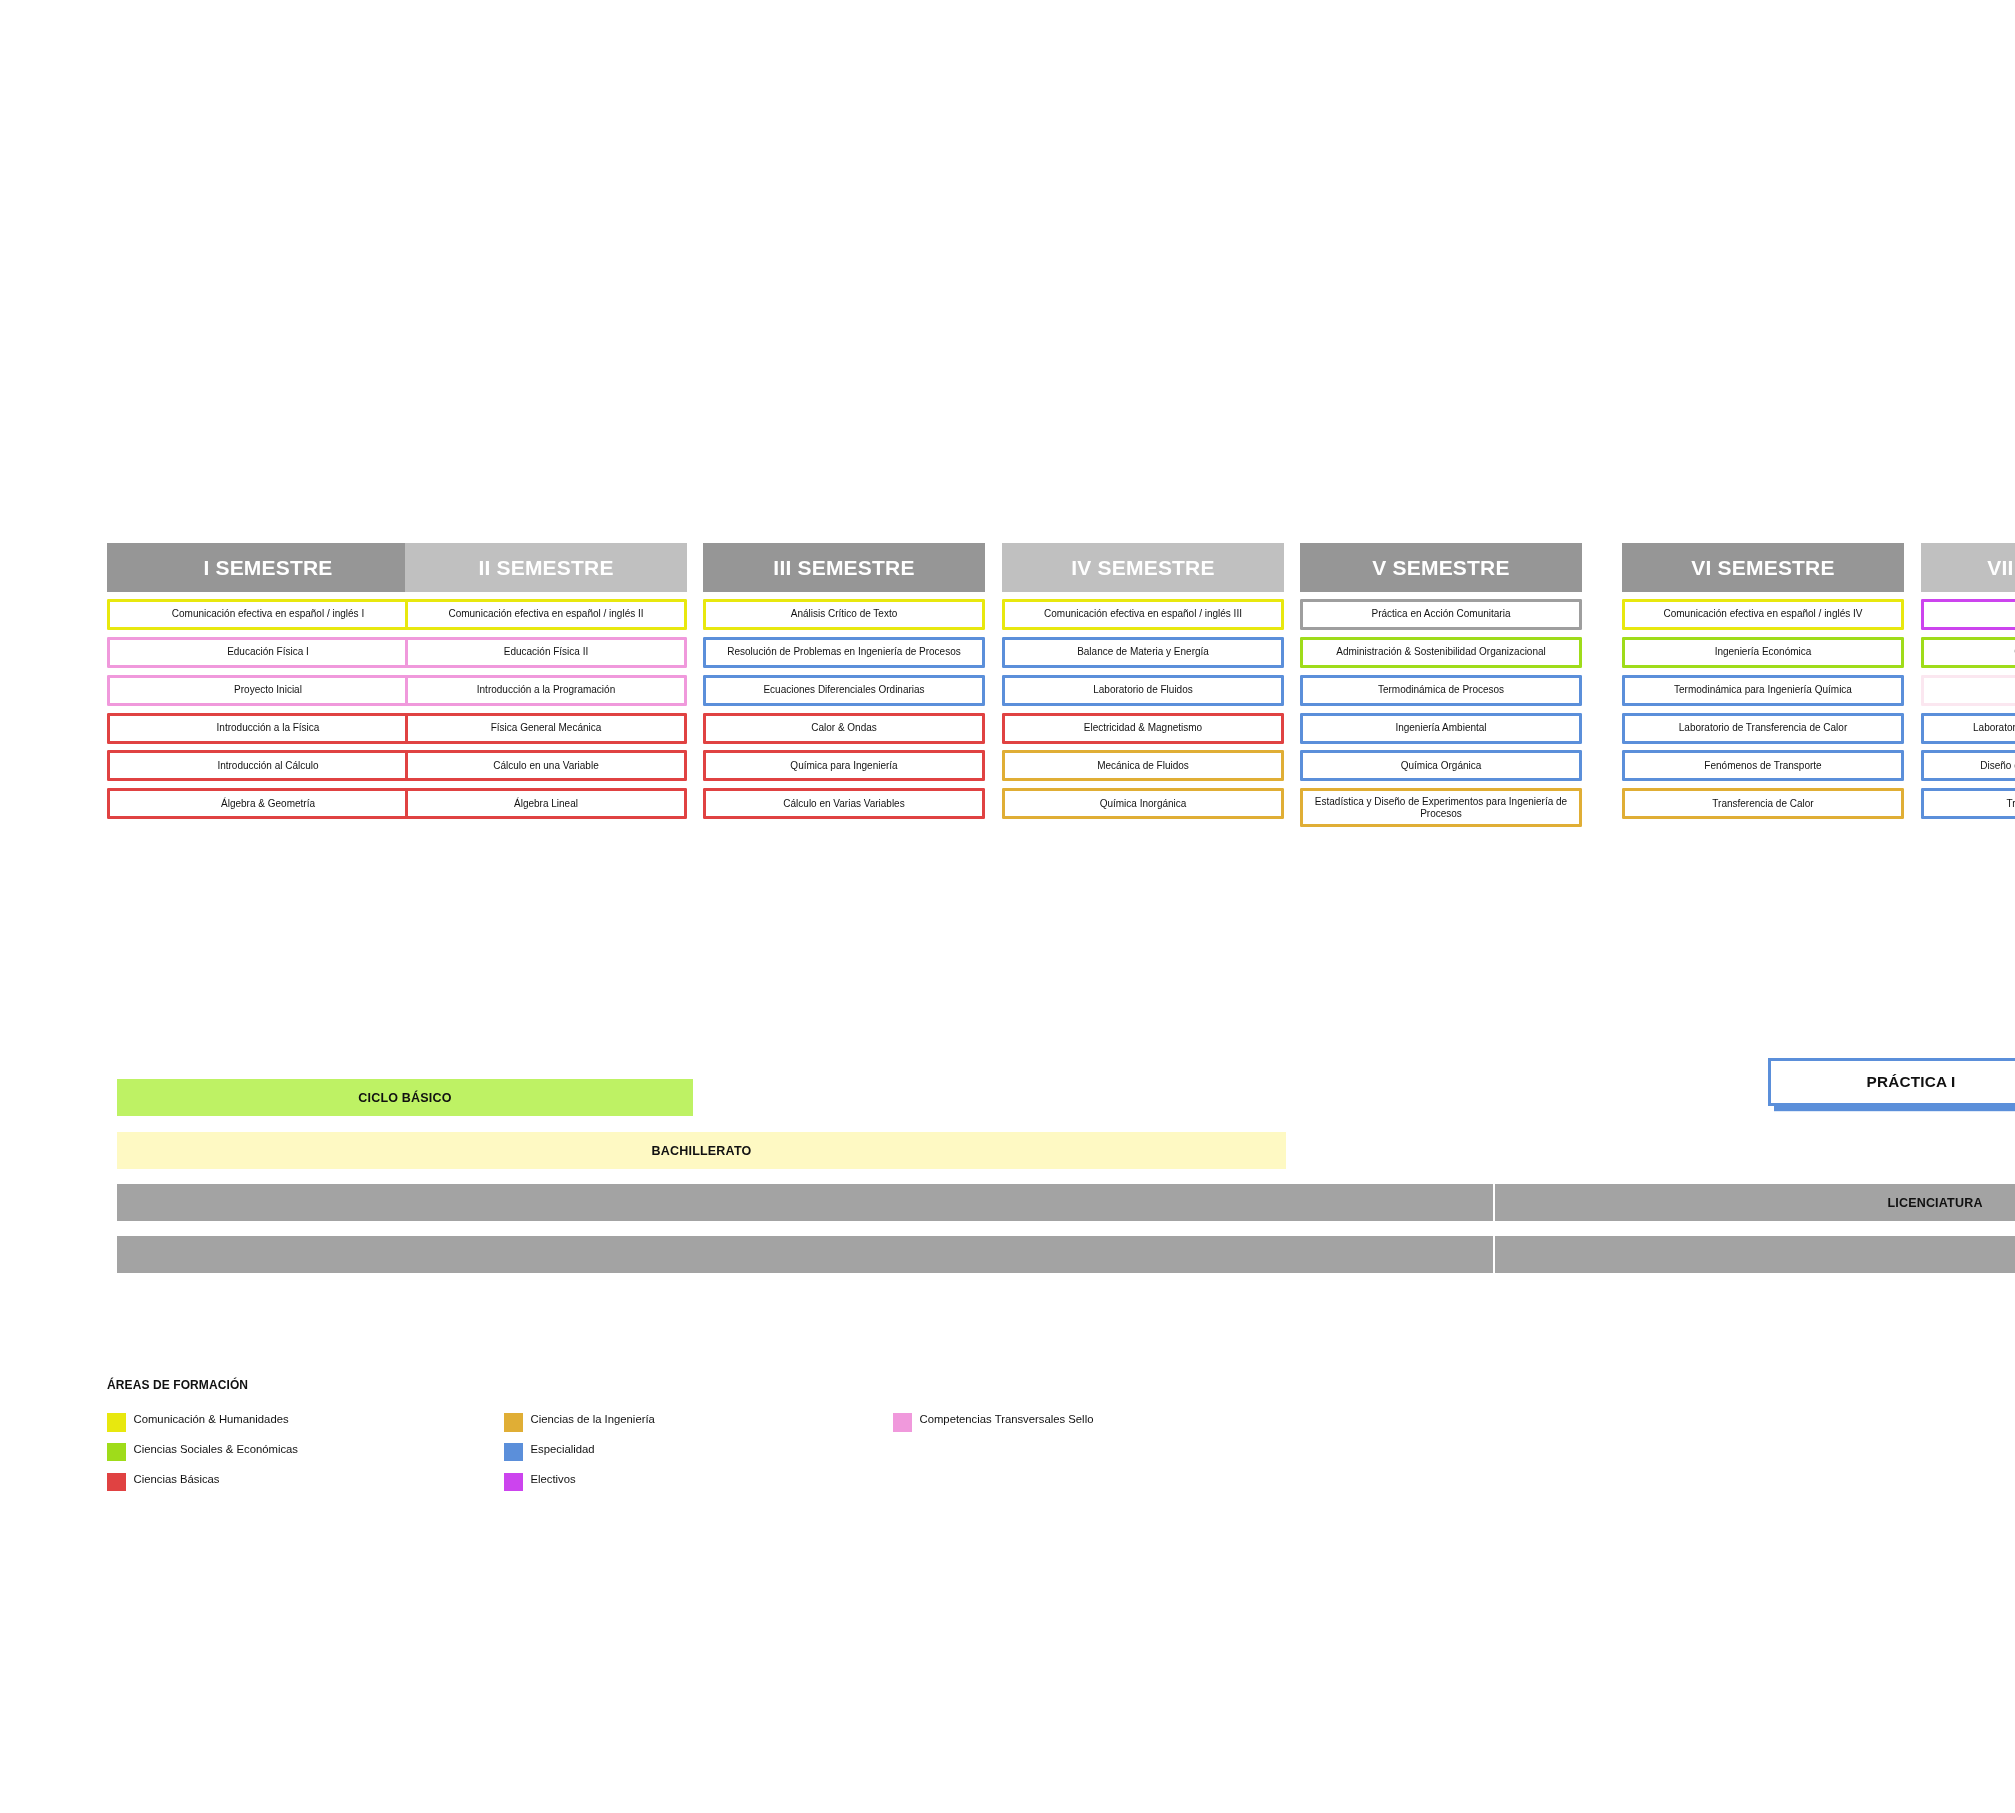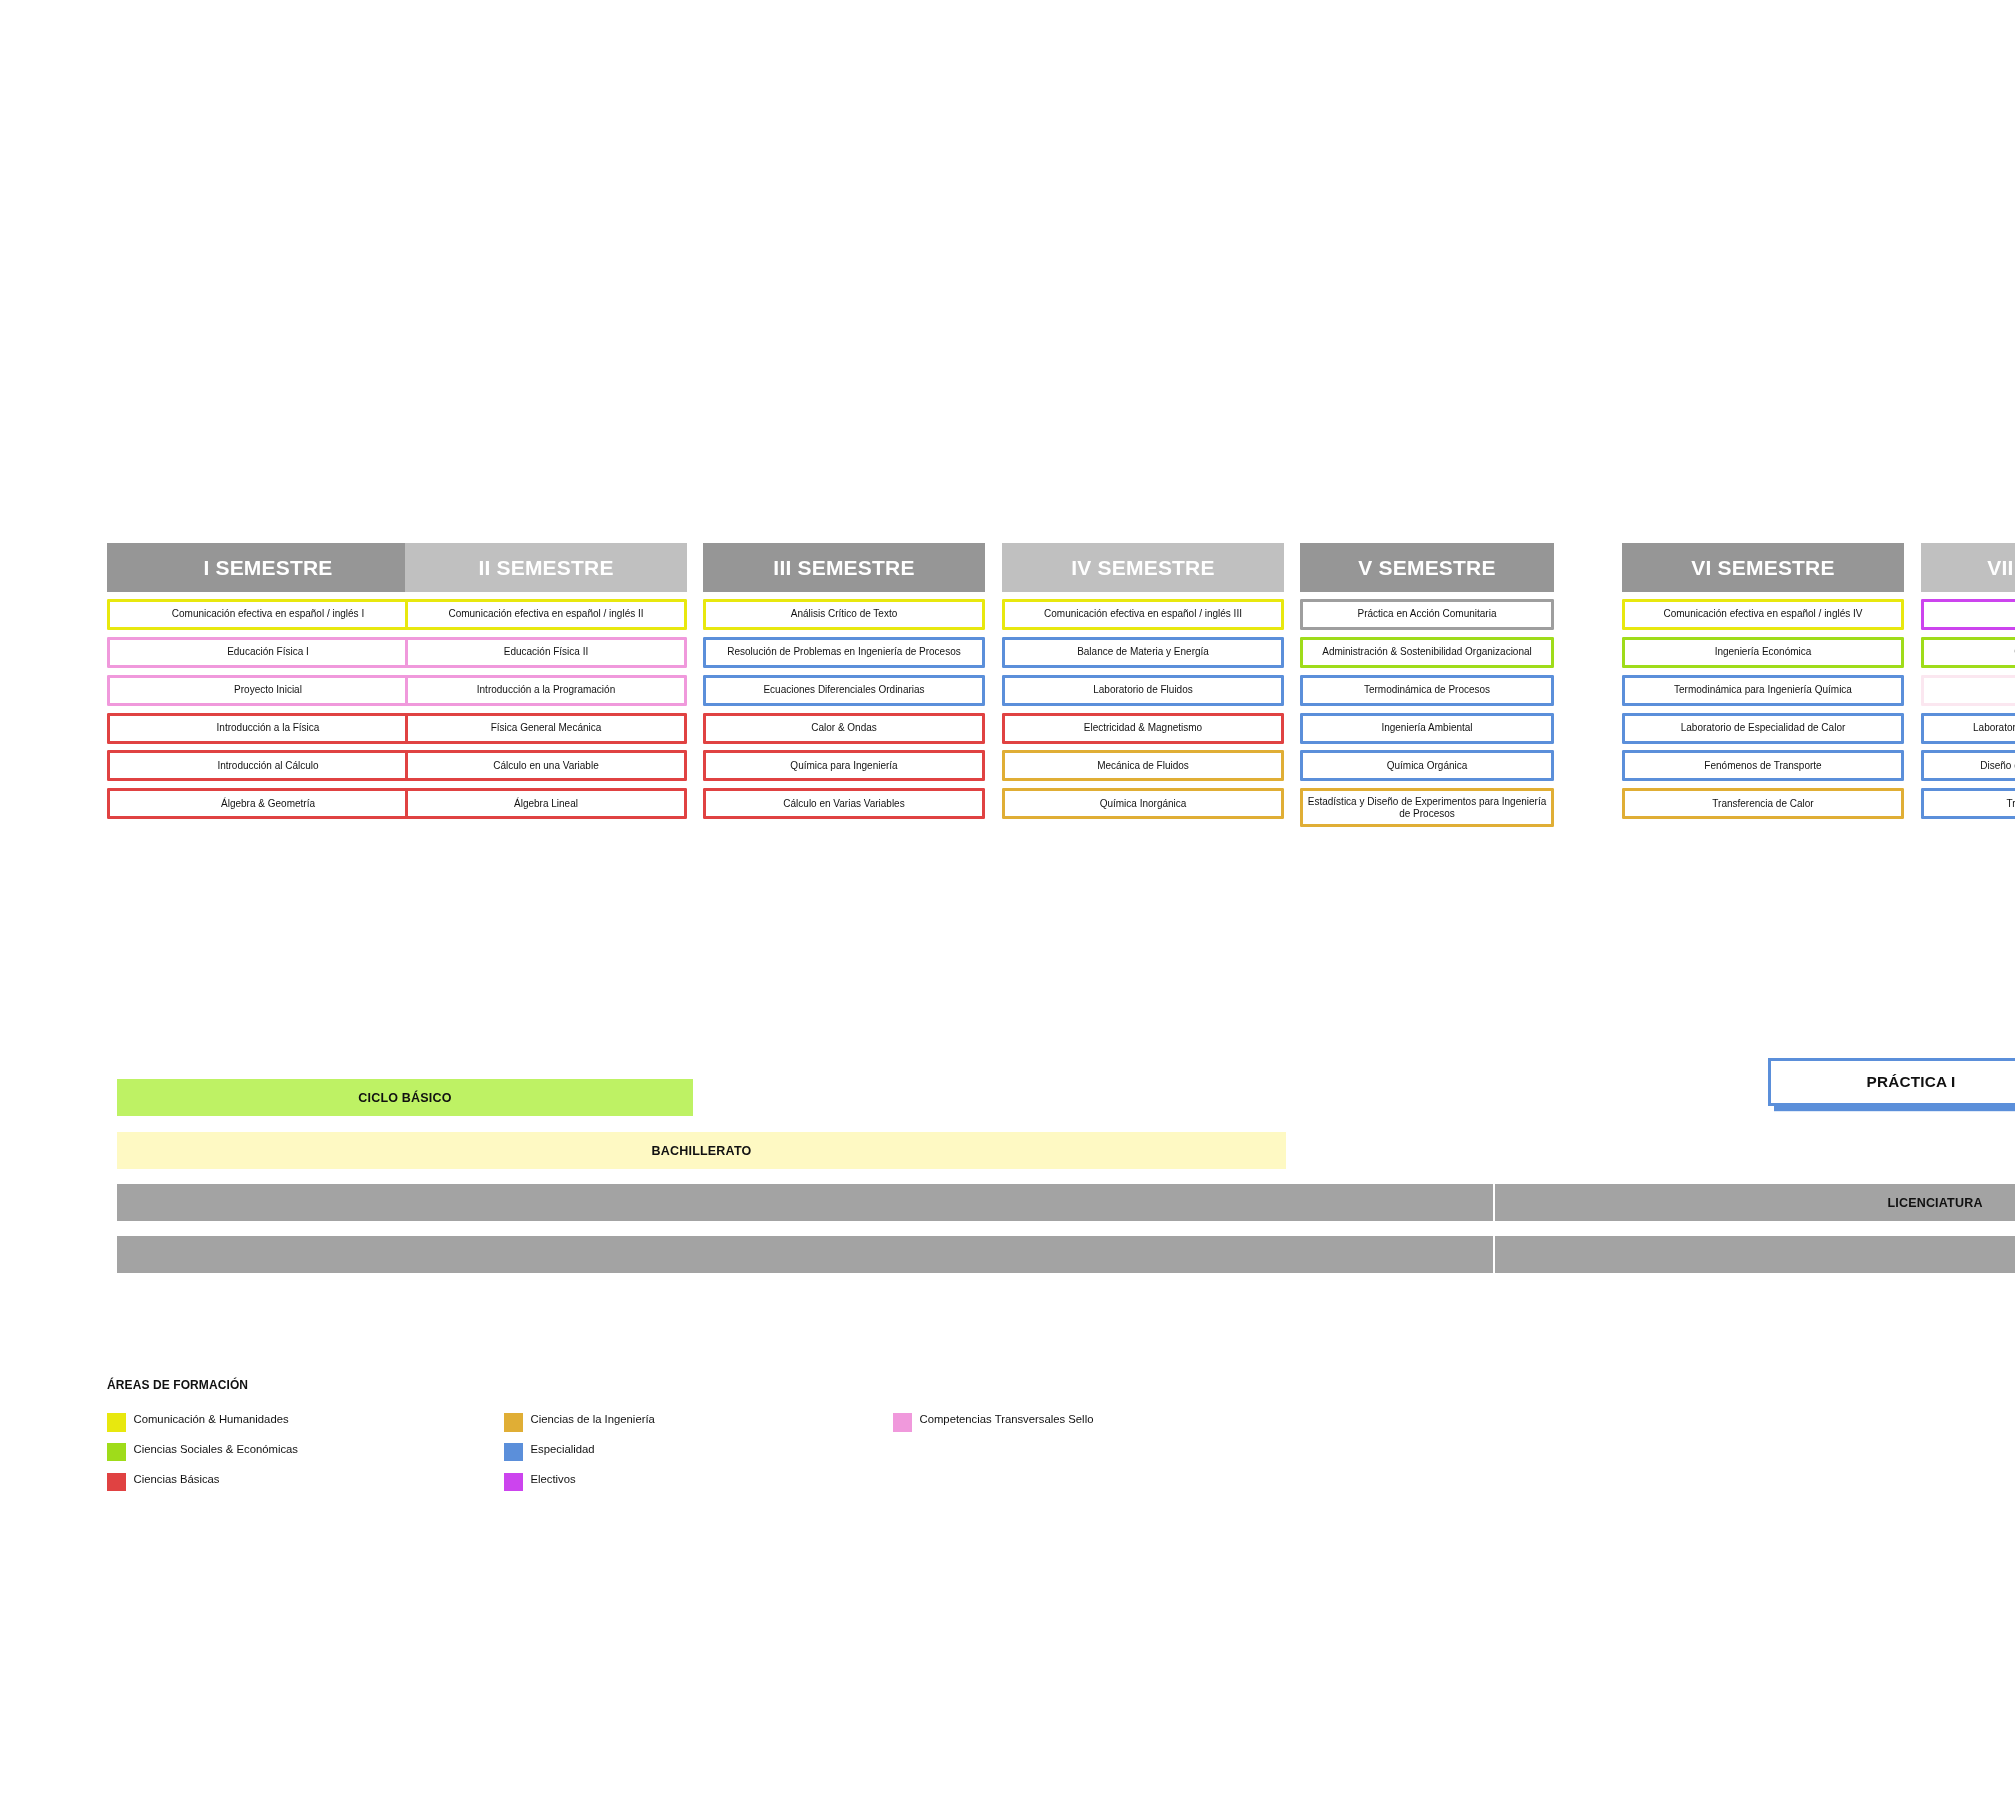--- a/index.html
+++ b/index.html
@@ -73,35 +73,35 @@
     </div>
     <div class="col" style="left: 895px; width: 282px;">
       <div class="hdr light">IV SEMESTRE</div>
       <div class="course" style="border-color: rgb(232, 232, 14); height: 31px;">Comunicación efectiva en español / inglés III</div>
       <div class="course" style="border-color: rgb(91, 143, 218); height: 31px;">Balance de Materia y Energía</div>
       <div class="course" style="border-color: rgb(91, 143, 218); height: 31px;">Laboratorio de Fluidos</div>
       <div class="course" style="border-color: rgb(224, 66, 66); height: 31px;">Electricidad &amp; Magnetismo</div>
       <div class="course" style="border-color: rgb(224, 174, 53); height: 31px;">Mecánica de Fluidos</div>
       <div class="course" style="border-color: rgb(224, 174, 53); height: 31px;">Química Inorgánica</div>
     </div>
-    <div class="col" style="left: 1193px; width: 254px;">
+    <div class="col" style="left: 1193px; width: 282px;">
       <div class="hdr dark">V SEMESTRE</div>
       <div class="course" style="border-color: rgb(158, 158, 158); height: 31px;">Práctica en Acción Comunitaria</div>
       <div class="course" style="border-color: rgb(159, 220, 26); height: 31px;">Administración &amp; Sostenibilidad Organizacional</div>
       <div class="course" style="border-color: rgb(91, 143, 218); height: 31px;">Termodinámica de Procesos</div>
       <div class="course" style="border-color: rgb(91, 143, 218); height: 31px;">Ingeniería Ambiental</div>
       <div class="course" style="border-color: rgb(91, 143, 218); height: 31px;">Química Orgánica</div>
       <div class="course" style="border-color: rgb(224, 174, 53); height: 39px;">Estadística y Diseño de Experimentos para Ingeniería de Procesos</div>
     </div>
     <div class="col" style="left: 1515px; width: 282px;">
       <div class="hdr dark">VI SEMESTRE</div>
       <div class="course" style="border-color: rgb(232, 232, 14); height: 31px; text-align: right;">Comunicación efectiva en español / inglés IV</div>
       <div class="course" style="border-color: rgb(159, 220, 26); height: 31px;">Ingeniería Económica</div>
       <div class="course" style="border-color: rgb(91, 143, 218); height: 31px;">Termodinámica para Ingeniería Química</div>
-      <div class="course" style="border-color: rgb(91, 143, 218); height: 31px;">Laboratorio de Especialidad de Calor</div>
+      <div class="course" style="border-color: rgb(91, 143, 218); height: 31px;">Laboratorio de Transferencia de Calor</div>
       <div class="course" style="border-color: rgb(91, 143, 218); height: 31px;">Fenómenos de Transporte</div>
       <div class="course" style="border-color: rgb(224, 174, 53); height: 31px;">Transferencia de Calor</div>
     </div>
     <div class="col" style="left: 1814px; width: 282px;">
       <div class="hdr light">VII SEMESTRE</div>
       <div class="course" style="border-color: rgb(204, 68, 238); height: 31px;">Electivo</div>
       <div class="course" style="border-color: rgb(159, 220, 26); height: 31px;">Gestión de Proyectos</div>
       <div class="course" style="border-color: rgb(251, 231, 240); height: 31px;">Inglés Disciplinar</div>
       <div class="course" style="border-color: rgb(91, 143, 218); height: 31px;">Laboratorio de Transferencia de Materia</div>
       <div class="course" style="border-color: rgb(91, 143, 218); height: 31px;">Diseño de Reactores y Biorreactores</div>

